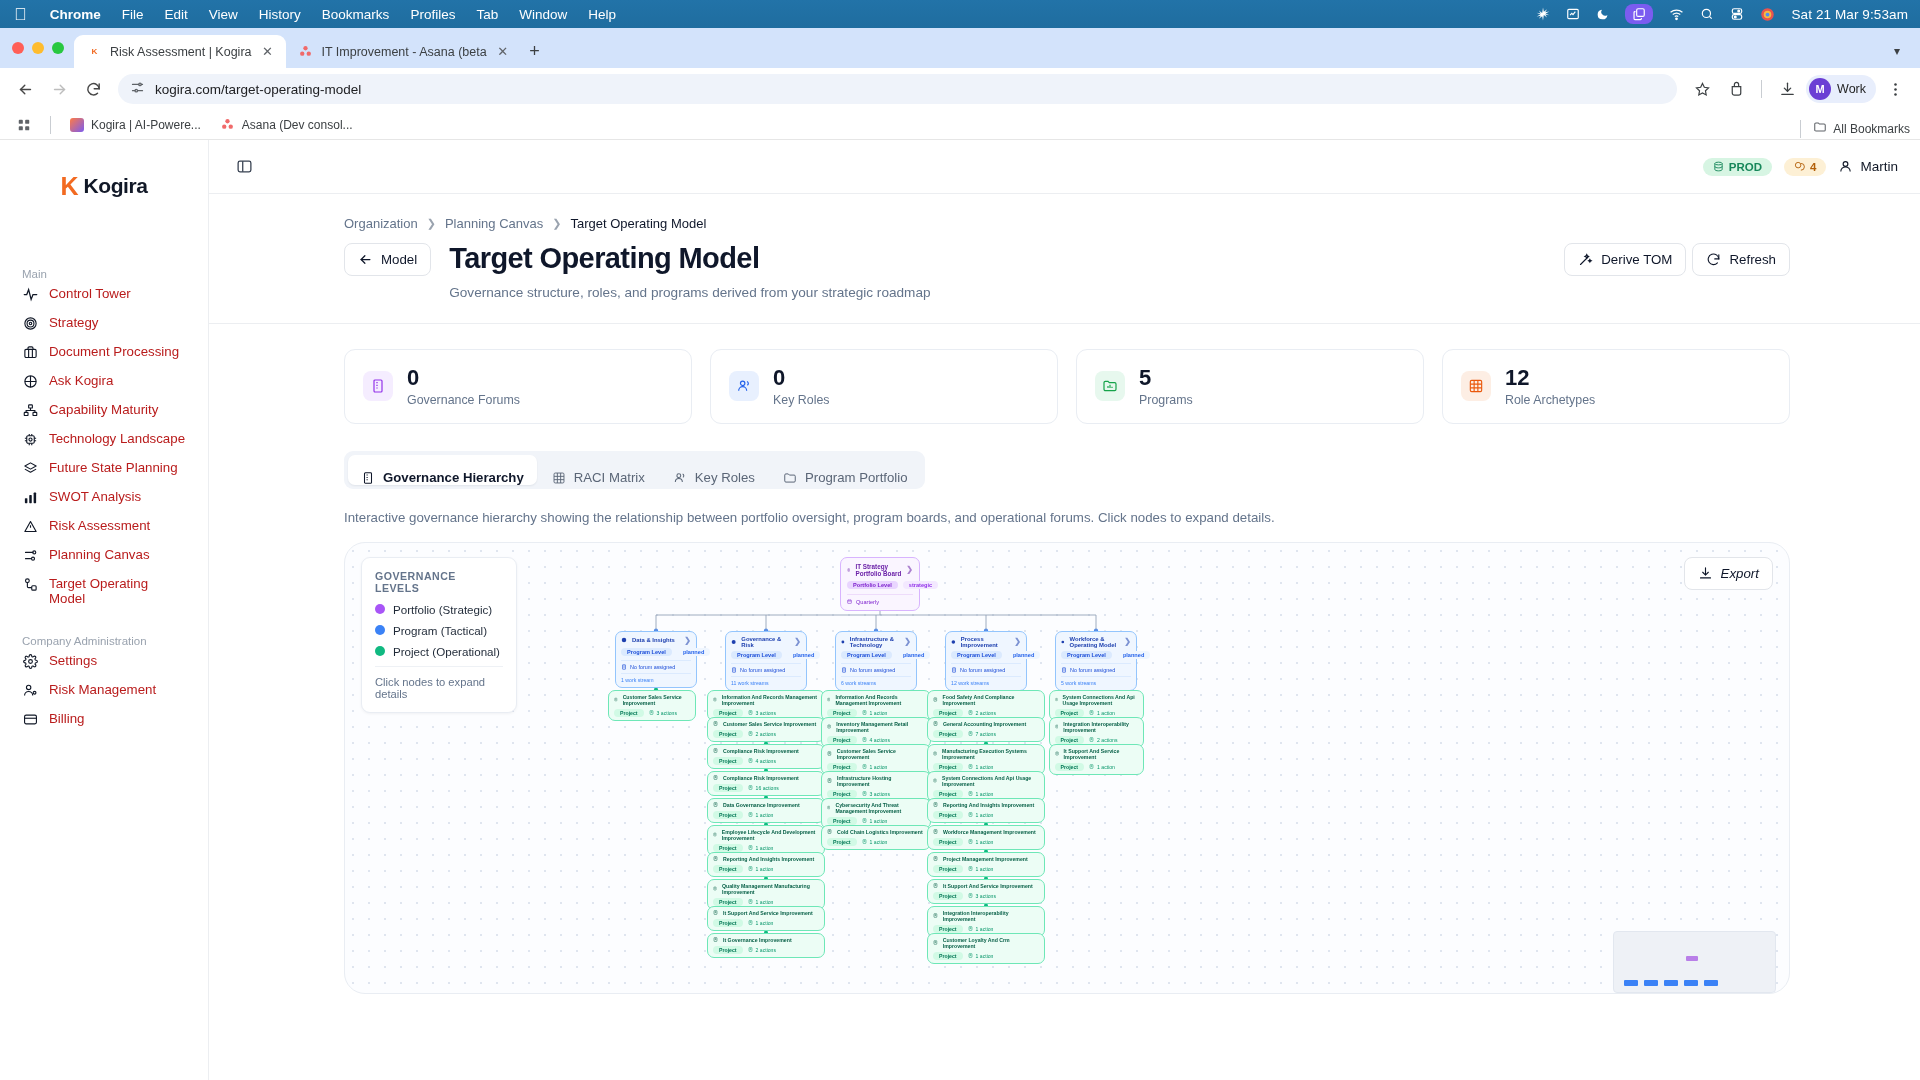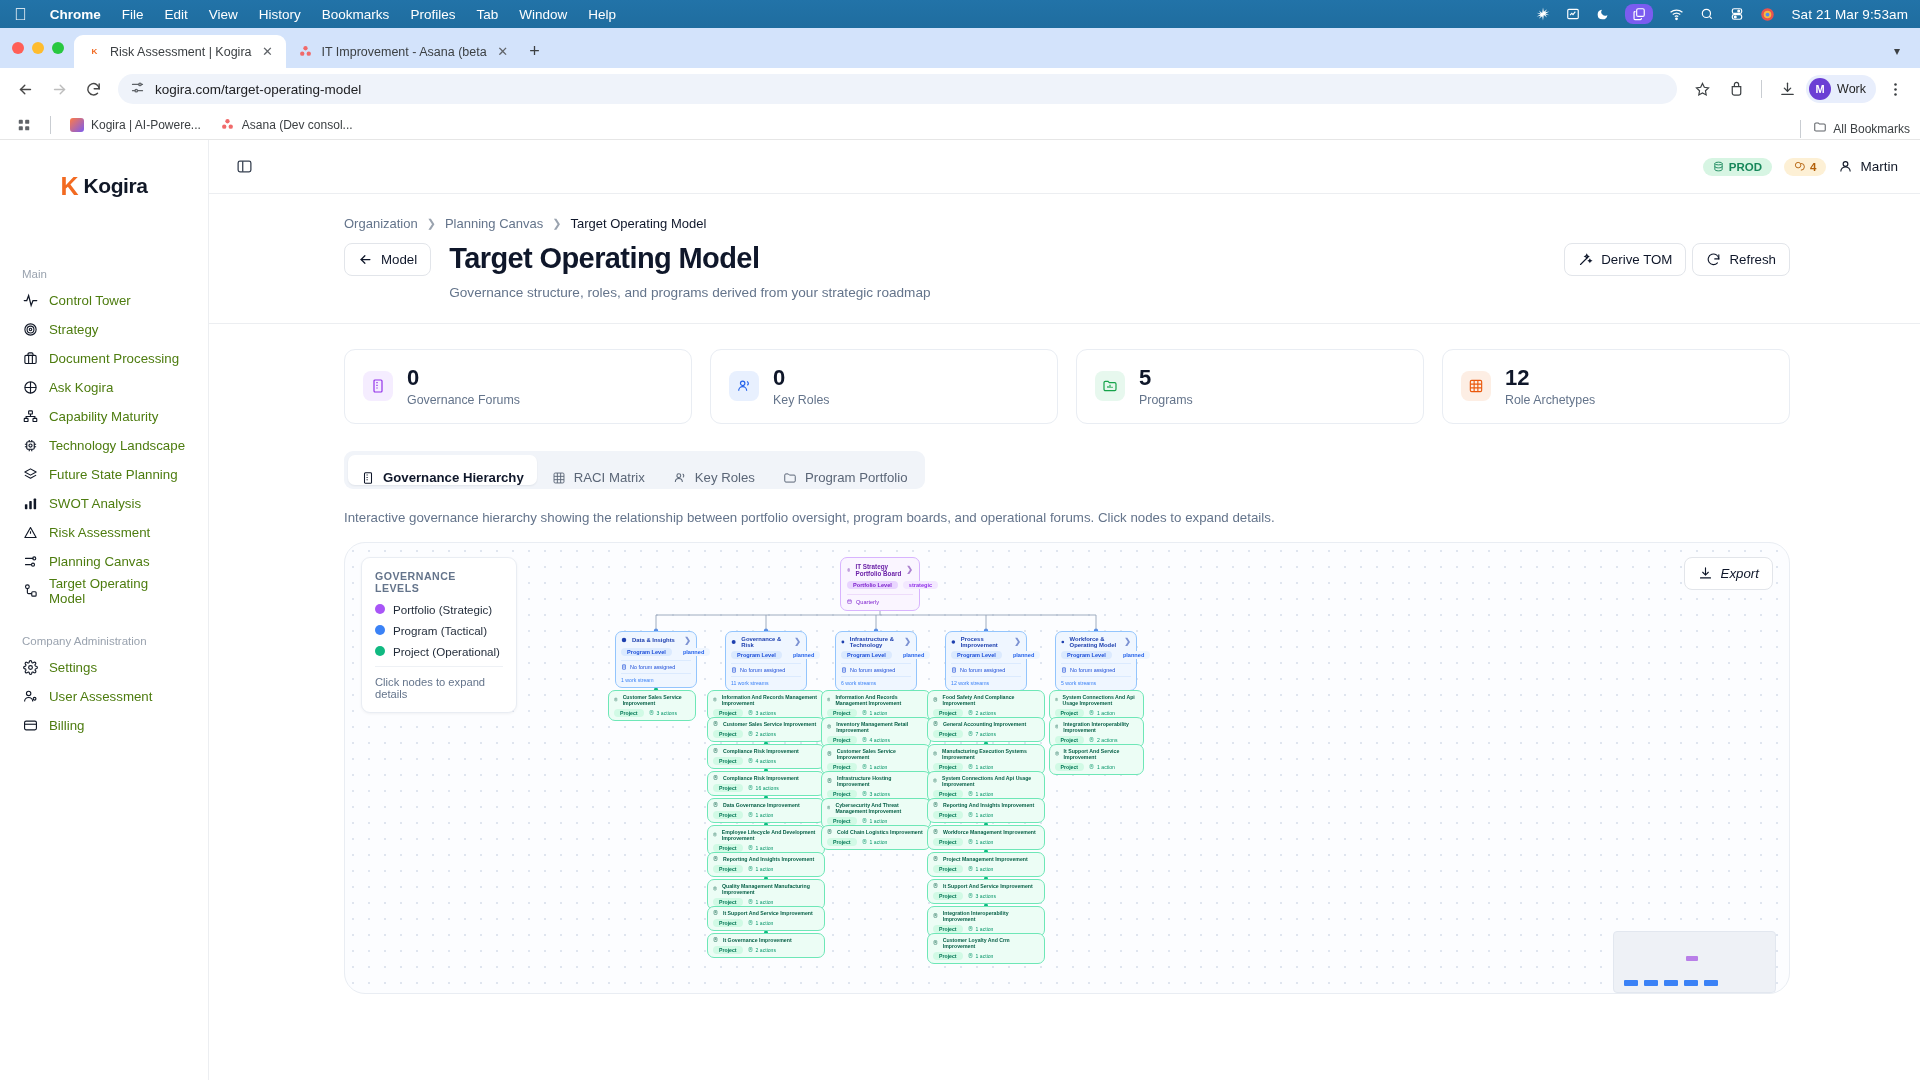--- a/index.html
+++ b/index.html
@@ -91,22 +91,22 @@
   .app { display: flex; height: calc(1080px - 28px - 40px - 42px - 30px); background: #fff; }
 
   
   .sidebar { width: 209px; flex: 0 0 209px; background: #fff; border-right: 1px solid #eceef1;
              padding: 0 14px; overflow: hidden; }
   .logo-wrap { height: 92px; display: flex; align-items: center; justify-content: center; }
   .logo { display: flex; align-items: center; gap: 6px; }
   .logo .mark { font-size: 25px; font-weight: 800; color: #f26a21; letter-spacing: -1px; }
   .logo .word { font-size: 21px; font-weight: 800; color: #111827; letter-spacing: -0.4px; }
   .side-sec { font-size: 11.5px; color: #9aa3af; padding: 8px 8px 6px; margin-top: 28px; }
-  .side-item { display: flex; align-items: center; gap: 11px; height: 29px; padding: 0 8px;
-               border-radius: 7px; font-size: 13.3px; color: #4d7c0f; margin-bottom: 0px; }
+  .side-item { display: flex; gap: 11px; height: 29px; padding: 0 8px;
+               border-radius: 7px; font-size: 13.3px; color: #b91c1c; margin-bottom: 0px; }
   .side-item .si { width: 16px; height: 16px; flex: 0 0 16px; display: inline-flex; align-items: center; justify-content: center; color:#111827;}
 
   
   .main { flex: 1; display: flex; flex-direction: column; min-width: 0; }
   .topbar { height: 54px; border-bottom: 1px solid #eceef1; display: flex; align-items: center;
             padding: 0 22px; }
   .panel-toggle { width: 26px; height: 26px; display: flex; align-items: center; justify-content: center; color: #374151; }
   .topbar-right { margin-left: auto; display: flex; align-items: center; gap: 12px; }
   .badge-prod { display: flex; align-items: center; gap: 5px; background: #d7f5e3; color: #17875a;
                 border-radius: 11px; padding: 3px 10px; font-size: 11.5px; font-weight: 600; }
@@ -542,21 +542,21 @@
       <span>Settings</span>
     </div>
     <div class="side-item">
       <span class="si">
           <svg width="15" height="15" viewBox="0 0 24 24" fill="none" stroke="currentColor" stroke-width="1.8">
             <circle cx="9" cy="7" r="3.5"></circle>
             <path d="M2.5 20a6.5 6.5 0 0113 0"></path>
             <circle cx="18.5" cy="15.5" r="2.2"></circle>
           </svg>
         </span>
-      <span>User Assessment</span>
+      <span>Risk Management</span>
     </div>
     <div class="side-item">
       <span class="si">
           <svg width="15" height="15" viewBox="0 0 24 24" fill="none" stroke="currentColor" stroke-width="1.8">
             <rect x="2.5" y="5" width="19" height="14" rx="2.5"></rect>
             <path d="M2.5 10h19"></path>
           </svg>
         </span>
       <span>Billing</span>
     </div>

